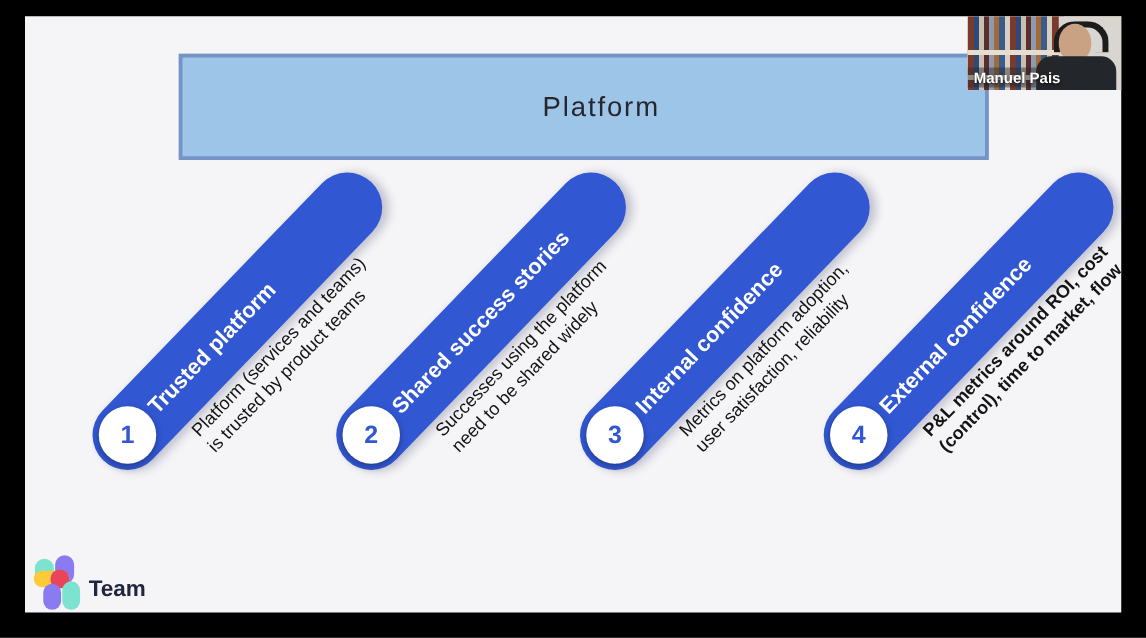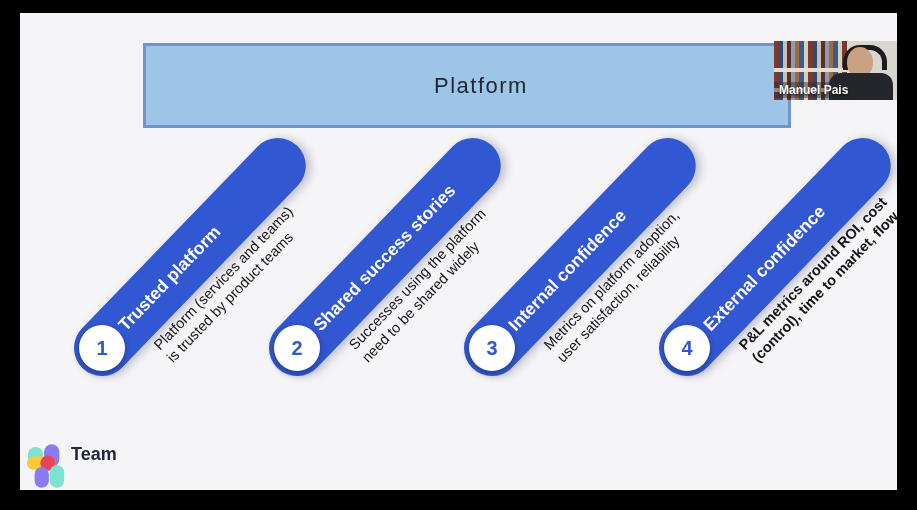--- a/index.html
+++ b/index.html
@@ -29,24 +29,24 @@
 
   
   .p1 .pill{left:54px;top:307px;}  .p1 .num-circle{left:59px;top:312px;}  .p1 .pill-desc{left:130px;top:328px;}
   .p2 .pill{left:249px;top:307px;} .p2 .num-circle{left:254px;top:312px;} .p2 .pill-desc{left:325px;top:328px;}
   .p3 .pill{left:444px;top:307px;} .p3 .num-circle{left:449px;top:312px;} .p3 .pill-desc{left:520px;top:328px;}
   .p4 .pill{left:639px;top:307px;} .p4 .num-circle{left:644px;top:312px;} .p4 .pill-desc{left:715px;top:328px;}
 
   
   .logo{position:absolute;left:7px;top:430px;display:flex;align-items:flex-start;}
   .logo svg{width:38px;height:46px;}
-  .logo-text{margin-left:6px;font-weight:700;font-size:18px;line-height:20.5px;color:#22263f;margin-top:1px;}
+  .logo-text{margin-left:6px;font-weight:700;font-size:18px;line-height:20.5px;color:#22263f;margin-top:18px;}
 
   
-  .webcam{position:absolute;left:774px;top:13px;width:123px;height:59px;background:#b9a58e;overflow:hidden;margin-top:28px;}
+  .webcam{position:absolute;left:774px;top:13px;width:123px;height:59px;background:#b9a58e;overflow:hidden;}
   .books{position:absolute;left:0;top:0;width:78px;height:59px;
     background:
       repeating-linear-gradient(90deg,
         #7a3b2e 0 5px,#2e4a7a 5px 9px,#c8bfae 9px 13px,#5b2d2d 13px 17px,
         #8d9bb0 17px 21px,#a06a3a 21px 25px,#3b5b8a 25px 30px,#d6cfc2 30px 34px);}
   .shelf{position:absolute;left:0;top:27px;width:78px;height:4px;background:#e4ddd0;box-shadow:0 20px 0 #e4ddd0;}
   .wall{position:absolute;right:0;top:0;width:50px;height:59px;background:#d9d5d0;}
   .person{position:absolute;right:2px;top:4px;width:70px;height:55px;}
   .head{position:absolute;left:22px;top:2px;width:26px;height:30px;border-radius:50% 50% 46% 46%;background:#c9a183;}
   .headphones{position:absolute;left:18px;top:0px;width:34px;height:20px;border:5px solid #1c1c1c;

